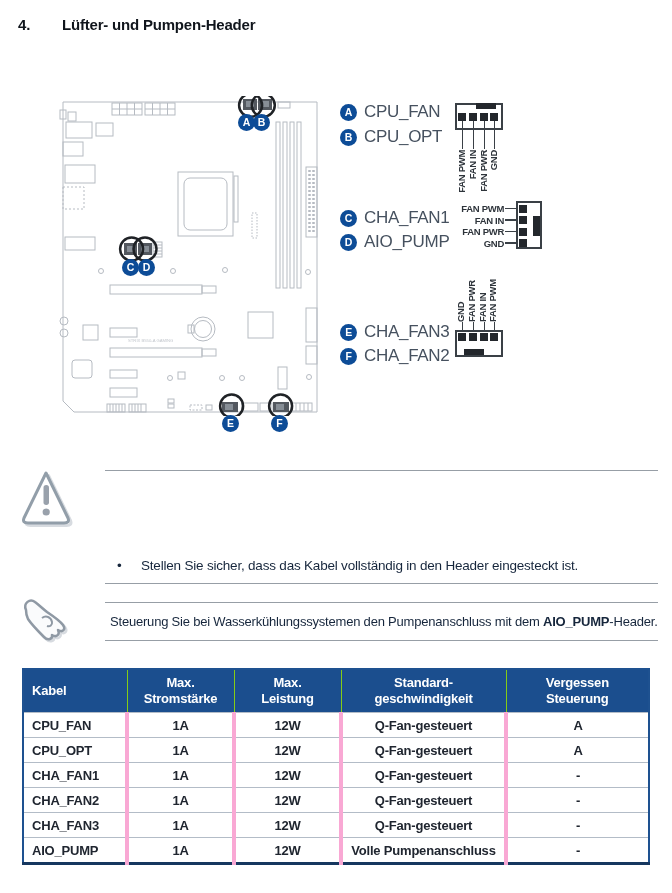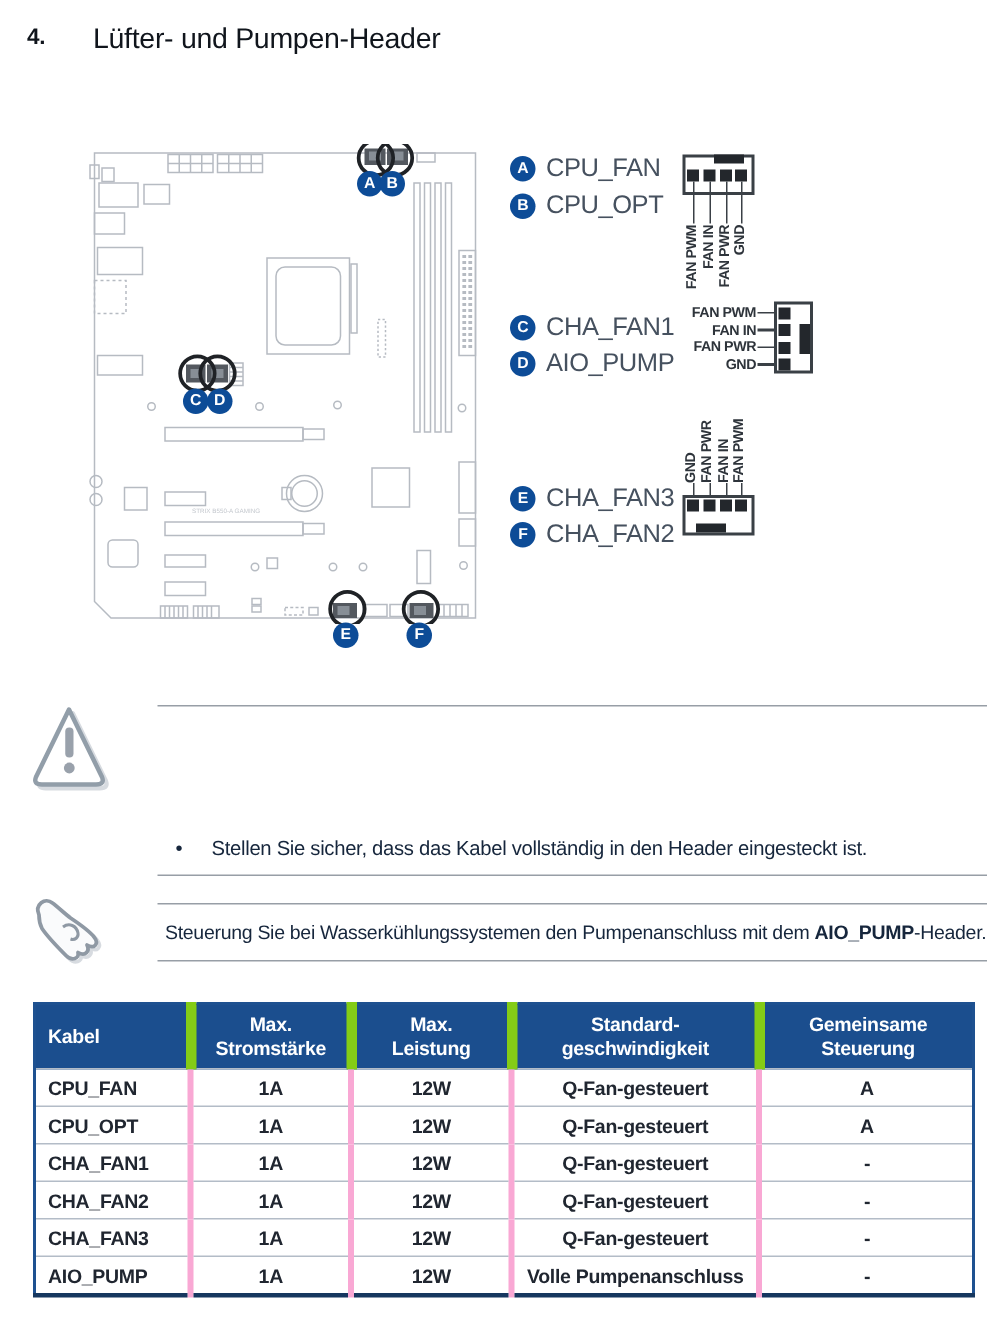--- a/index.html
+++ b/index.html
@@ -1,21 +1,21 @@
 <!DOCTYPE html>
 <html><head>
 <meta charset="utf-8">
 <style>
   html,body{margin:0;padding:0;background:#fff;}
   .page{position:relative;width:672px;height:893px;background:#fff;overflow:hidden;
         font-family:"Liberation Sans","DejaVu Sans",sans-serif;color:#1a2433;}
 
   
   .sec-num{position:absolute;left:18px;top:16px;font-size:15px;font-weight:bold;color:#10151c;letter-spacing:-0.2px;}
-  .sec-title{position:absolute;left:62px;top:16px;font-size:19px;font-weight:normal;color:#10151c;letter-spacing:-0.2px;}
+  .sec-title{position:absolute;left:62px;top:16px;font-size:15px;font-weight:bold;color:#10151c;letter-spacing:-0.2px;}
   .intro{position:absolute;left:62px;top:38px;width:548px;font-size:14px;line-height:18px;color:#141d2b;letter-spacing:-0.2px;}
 
   
   .board{position:absolute;left:58px;top:96px;}
 
   
   .badge{position:absolute;width:17px;height:17px;border-radius:50%;background:#0d4c97;color:#fff;
          font-size:10.5px;font-weight:bold;display:flex;align-items:center;justify-content:center;line-height:1;}
   .bA{left:238px;top:114px}.bB{left:253px;top:114px}
   .bC{left:122px;top:259px}.bD{left:138px;top:259px}
@@ -57,21 +57,21 @@
   .warn-item::before{content:"\2022";position:absolute;left:-24px;color:#16263c;}
   .wi1{top:478px}.wi2{top:558px}
   .hand-icon{position:absolute;left:16px;top:596px;}
   .note-text{position:absolute;left:110px;top:614px;width:556px;font-size:13px;color:#16263c;letter-spacing:-0.2px;white-space:nowrap;}
   .note-text b{font-weight:bold;}
 
   
   .tbl{position:absolute;left:22px;top:668px;width:626px;border-collapse:collapse;table-layout:fixed;
        border:2px solid #1e5190;border-bottom:3px solid #16375f;}
   .tbl th{background:#1b4e8e;color:#fff;font-size:13px;font-weight:bold;text-align:center;vertical-align:middle;
-          padding:5px 4px;line-height:16px;white-space:pre-line;border-left:7px solid #84cc16;letter-spacing:-0.2px;}
+          padding:5px 4px;line-height:16px;white-space:pre-line;border-left:1px solid #84cc16;letter-spacing:-0.2px;}
   .tbl th:first-child{text-align:left;padding-left:8px;border-left:none;}
   .tbl td{height:22px;font-size:13px;font-weight:600;color:#202630;text-align:center;vertical-align:middle;
           border-top:1px solid #b3bcc7;border-left:4px solid #f9a8d4;padding:1px 4px;letter-spacing:-0.2px;}
   .tbl td:first-child{text-align:left;padding-left:8px;border-left:none;}
 </style>
 </head>
 <body>
 
 <div class="page">
 
@@ -322,21 +322,21 @@
       </colgroup>
     <thead>
       <tr>
         <th>Kabel</th>
         <th>Max.
 Stromstärke</th>
         <th>Max.
 Leistung</th>
         <th>Standard-
 geschwindigkeit</th>
-        <th>Gemeinsame
+        <th>Vergessen
 Steuerung</th>
       </tr>
     </thead>
     <tbody>
       <tr>
         <td>CPU_FAN</td>
           <td>1A</td>
           <td>12W</td>
           <td>Q-Fan-gesteuert</td>
           <td>A</td>

